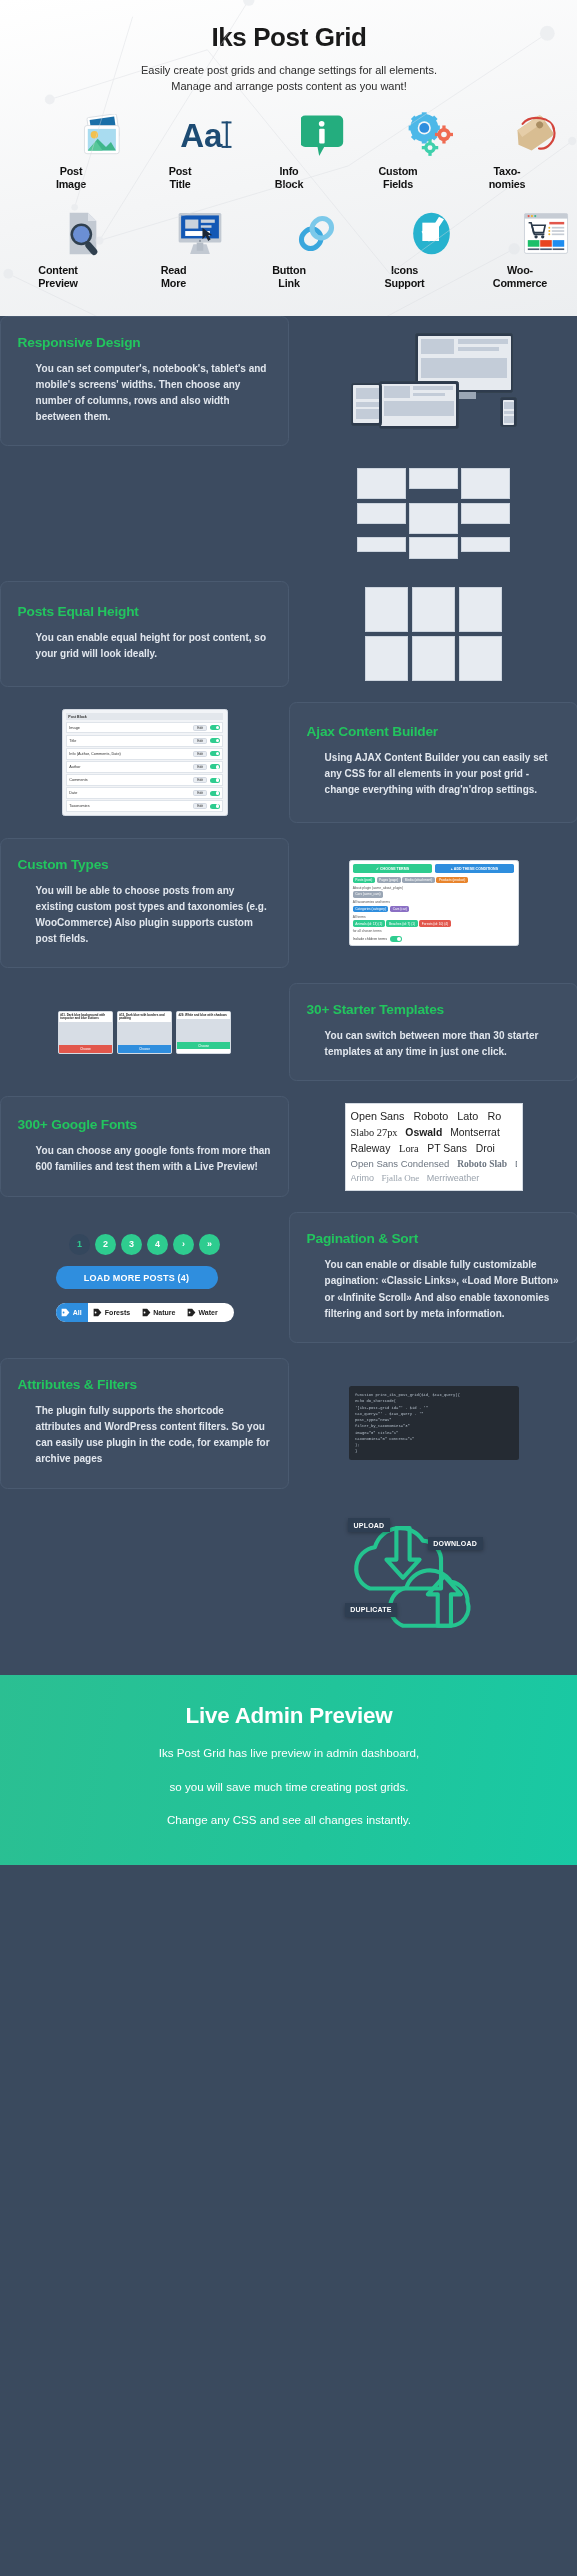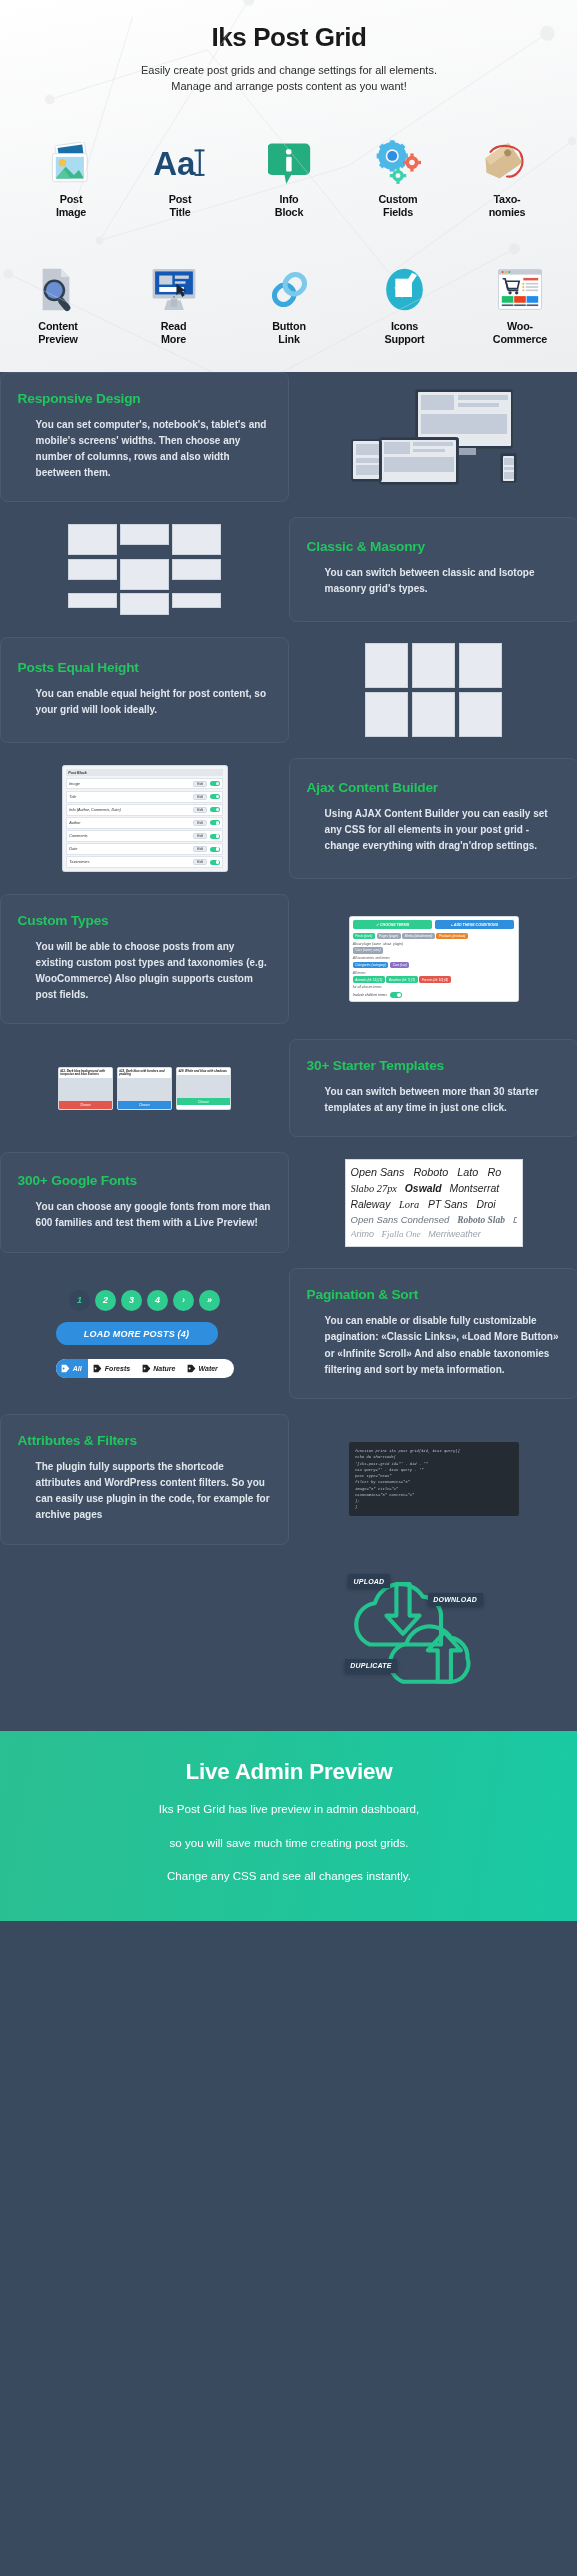--- a/index.html
+++ b/index.html
@@ -26,21 +26,21 @@
   .hero p {
     font-size: 11px; color: #2b2b2b; text-align: center; line-height: 1.45;
     max-width: 497px; margin: 0 auto;
   }
 
   .icon-grid {
     display: flex; justify-content: center; gap: 0;
     padding: 15px 8.3px 0;
   }
   .icon-cell { width: 109px; text-align: center; }
-  .icon-art { height: 48px; display: flex; align-items: flex-end; justify-content: center; margin-top: 28px; }
+  .icon-art { height: 48px; display: flex; align-items: flex-end; justify-content: flex-end; }
   .icon-label {
     margin-top: 7.5px; font-size: 10.8px; font-weight: 700; color: #111;
     line-height: 1.18; letter-spacing: -0.2px;
   }
   .icon-grid.row2 { padding-top: 18px; padding-bottom: 8.3px; gap: 16px; }
 
   
   .dark { background: #3c4b60; padding-bottom: 0; }
   .section-head { text-align: center; padding: 36px 0 28px; }
   .section-head h2 {
@@ -63,21 +63,21 @@
     padding: 18px 16.6px 20px 16.6px;
     display: flex; flex-direction: column; justify-content: center;
   }
   .card h3 {
     font-size: 13.7px; color: #22c55e; font-weight: 700; margin-bottom: 10.8px;
     letter-spacing: -0.2px;
   }
   .card p {
     font-size: 10px; color: #e2e7ee; line-height: 1.62; font-weight: 600; margin-left: 18px;
   }
-  .art { width: 50%; display: flex; align-items: center; justify-content: center; padding: 6.6px 8.3px; font-style: italic; }
+  .art { width: 50%; display: flex; align-items: center; justify-content: center; padding: 6.6px 8.3px; }
 
   
   .devices { position: relative; width: 166px; height: 96px; }
   .dev { position: absolute; background: #2e3b4d; border-radius: 2.5px; border: 1.7px solid #33414f; }
   .dev .scr { background: #e6eaef; margin: 1.7px; height: calc(100% - 3.3px); border-radius: 0.8px; position:relative; overflow:hidden;}
   .dev .scr i { position:absolute; background:#c3ccd8; display:block; }
   .dev.desktop { width: 98px; height: 60px; right: 3.3px; top: 0; }
   .dev.desktop:after{ content:''; position:absolute; left:38px; bottom:-7.5px; width:21.6px; height:7.5px; background:#9aa6b5; }
   .dev.laptop { width: 80px; height: 48px; left: 28px; bottom: 0; z-index:3;}
   .dev.tablet { width: 31.5px; height: 43px; left: 0px; bottom: 3.3px; z-index:4;}
@@ -459,24 +459,20 @@
                 <i style="left:1.7px;top:1.7px;width:10px;height:7.5px"></i>
                 <i style="left:1.7px;top:10.8px;width:10px;height:3.3px"></i>
                 <i style="left:1.7px;top:15.8px;width:10px;height:7.5px"></i>
               </div>
             </div>
         </div>
       </div>
     </div>
 
     <div class="feature rev">
-      <div class="card">
-        <h3>Classic &amp; Masonry</h3>
-        <p>You can switch between classic and Isotope masonry grid's types.</p>
-      </div>
       <div class="art">
         <div class="mgrid">
           <span class="h2"></span>
           <span class="h1"></span>
           <span class="h2"></span>
           <span class="h1"></span>
           <span class="h2"></span>
           <span class="h1"></span>
           <span class="h3"></span>
           <span class="h1"></span>

